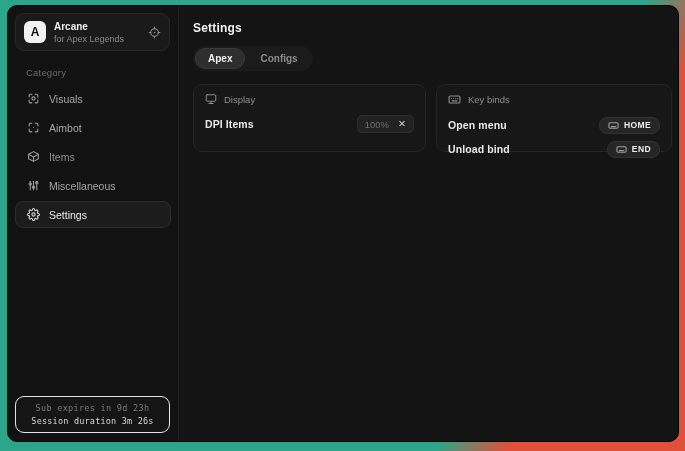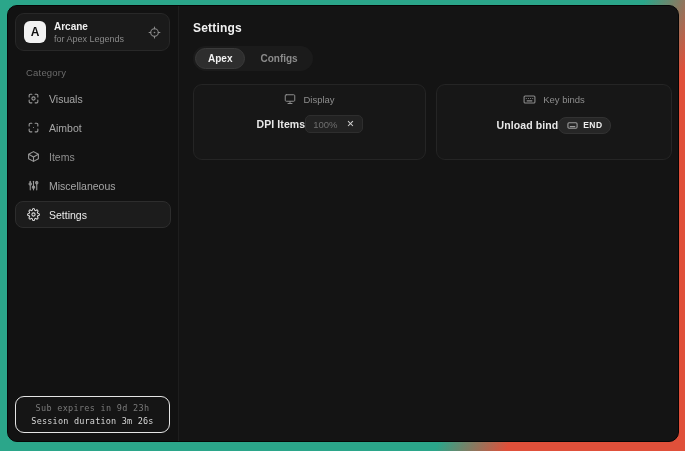--- a/index.html
+++ b/index.html
@@ -64,21 +64,21 @@
     border-radius:14px; padding:2px; gap:2px;
   }
   .tab {
     padding:4px 12px; border-radius:12px; font-size:10px; font-weight:bold;
     color:#8B8B8B; border:1px solid transparent;
   }
   .tab.selected { background:#2E2E2E; border-color:#3A3A3A; color:#F0F0F0; }
   .cards { margin-top:13px; display:flex; gap:10px; align-items:flex-start; }
   .card {
     background:#171717; border:1px solid #252525; border-radius:9px;
-    padding:8px 11px 10px; height:76px; display:flex; flex-direction:column;align-items:center;
+    padding:8px 11px 10px; height:68px; display:flex; flex-direction:column;
   }
   .card-display { width:233px; flex:0 0 233px; }
   .card-keybinds { width:236px; flex:0 0 236px; }
   .card-head { display:flex; align-items:center; gap:7px; color:#8D8D8D; font-size:9.5px; margin-bottom:7px; }
   .card-head .cico { display:flex; align-items:center; color:#8D8D8D; }
   .row { display:flex; align-items:center; justify-content:space-between; min-height:24px; }
   .row-label { color:#E8E8E8; font-size:10.5px; font-weight:bold; letter-spacing:.1px; }
   .checkbox {
     width:14px; height:14px; background:#F2F2F2; border-radius:4px;
     display:flex; align-items:center; justify-content:center; color:#141414;
@@ -231,20 +231,32 @@
         <div class="card-head">
           <span class="cico">
             <svg width="13" height="13" viewBox="0 0 24 24" fill="none" stroke="currentColor" stroke-width="2" stroke-linecap="round">
               <rect x="2" y="5.5" width="20" height="13" rx="2"></rect>
               <path d="M6 10h.01M10 10h.01M14 10h.01M18 10h.01M7.5 14.5h9"></path>
             </svg>
           </span>
           <span>Key binds</span>
         </div>
         <div class="row">
+          <span class="row-label">Open menu</span>
+          <span class="keybind">
+            <span class="kico">
+              <svg width="11" height="11" viewBox="0 0 24 24" fill="none" stroke="currentColor" stroke-width="2.4" stroke-linecap="round">
+                <rect x="2" y="6" width="20" height="12" rx="2.5"></rect>
+                  <path d="M7 14.5h10"></path>
+              </svg>
+            </span>
+            <span class="keybind-label">HOME</span>
+          </span>
+        </div>
+        <div class="row">
           <span class="row-label">Unload bind</span>
           <span class="keybind">
             <span class="kico">
               <svg width="11" height="11" viewBox="0 0 24 24" fill="none" stroke="currentColor" stroke-width="2.4" stroke-linecap="round">
                 <rect x="2" y="6" width="20" height="12" rx="2.5"></rect>
                   <path d="M7 14.5h10"></path>
               </svg>
             </span>
             <span class="keybind-label">END</span>
           </span>

